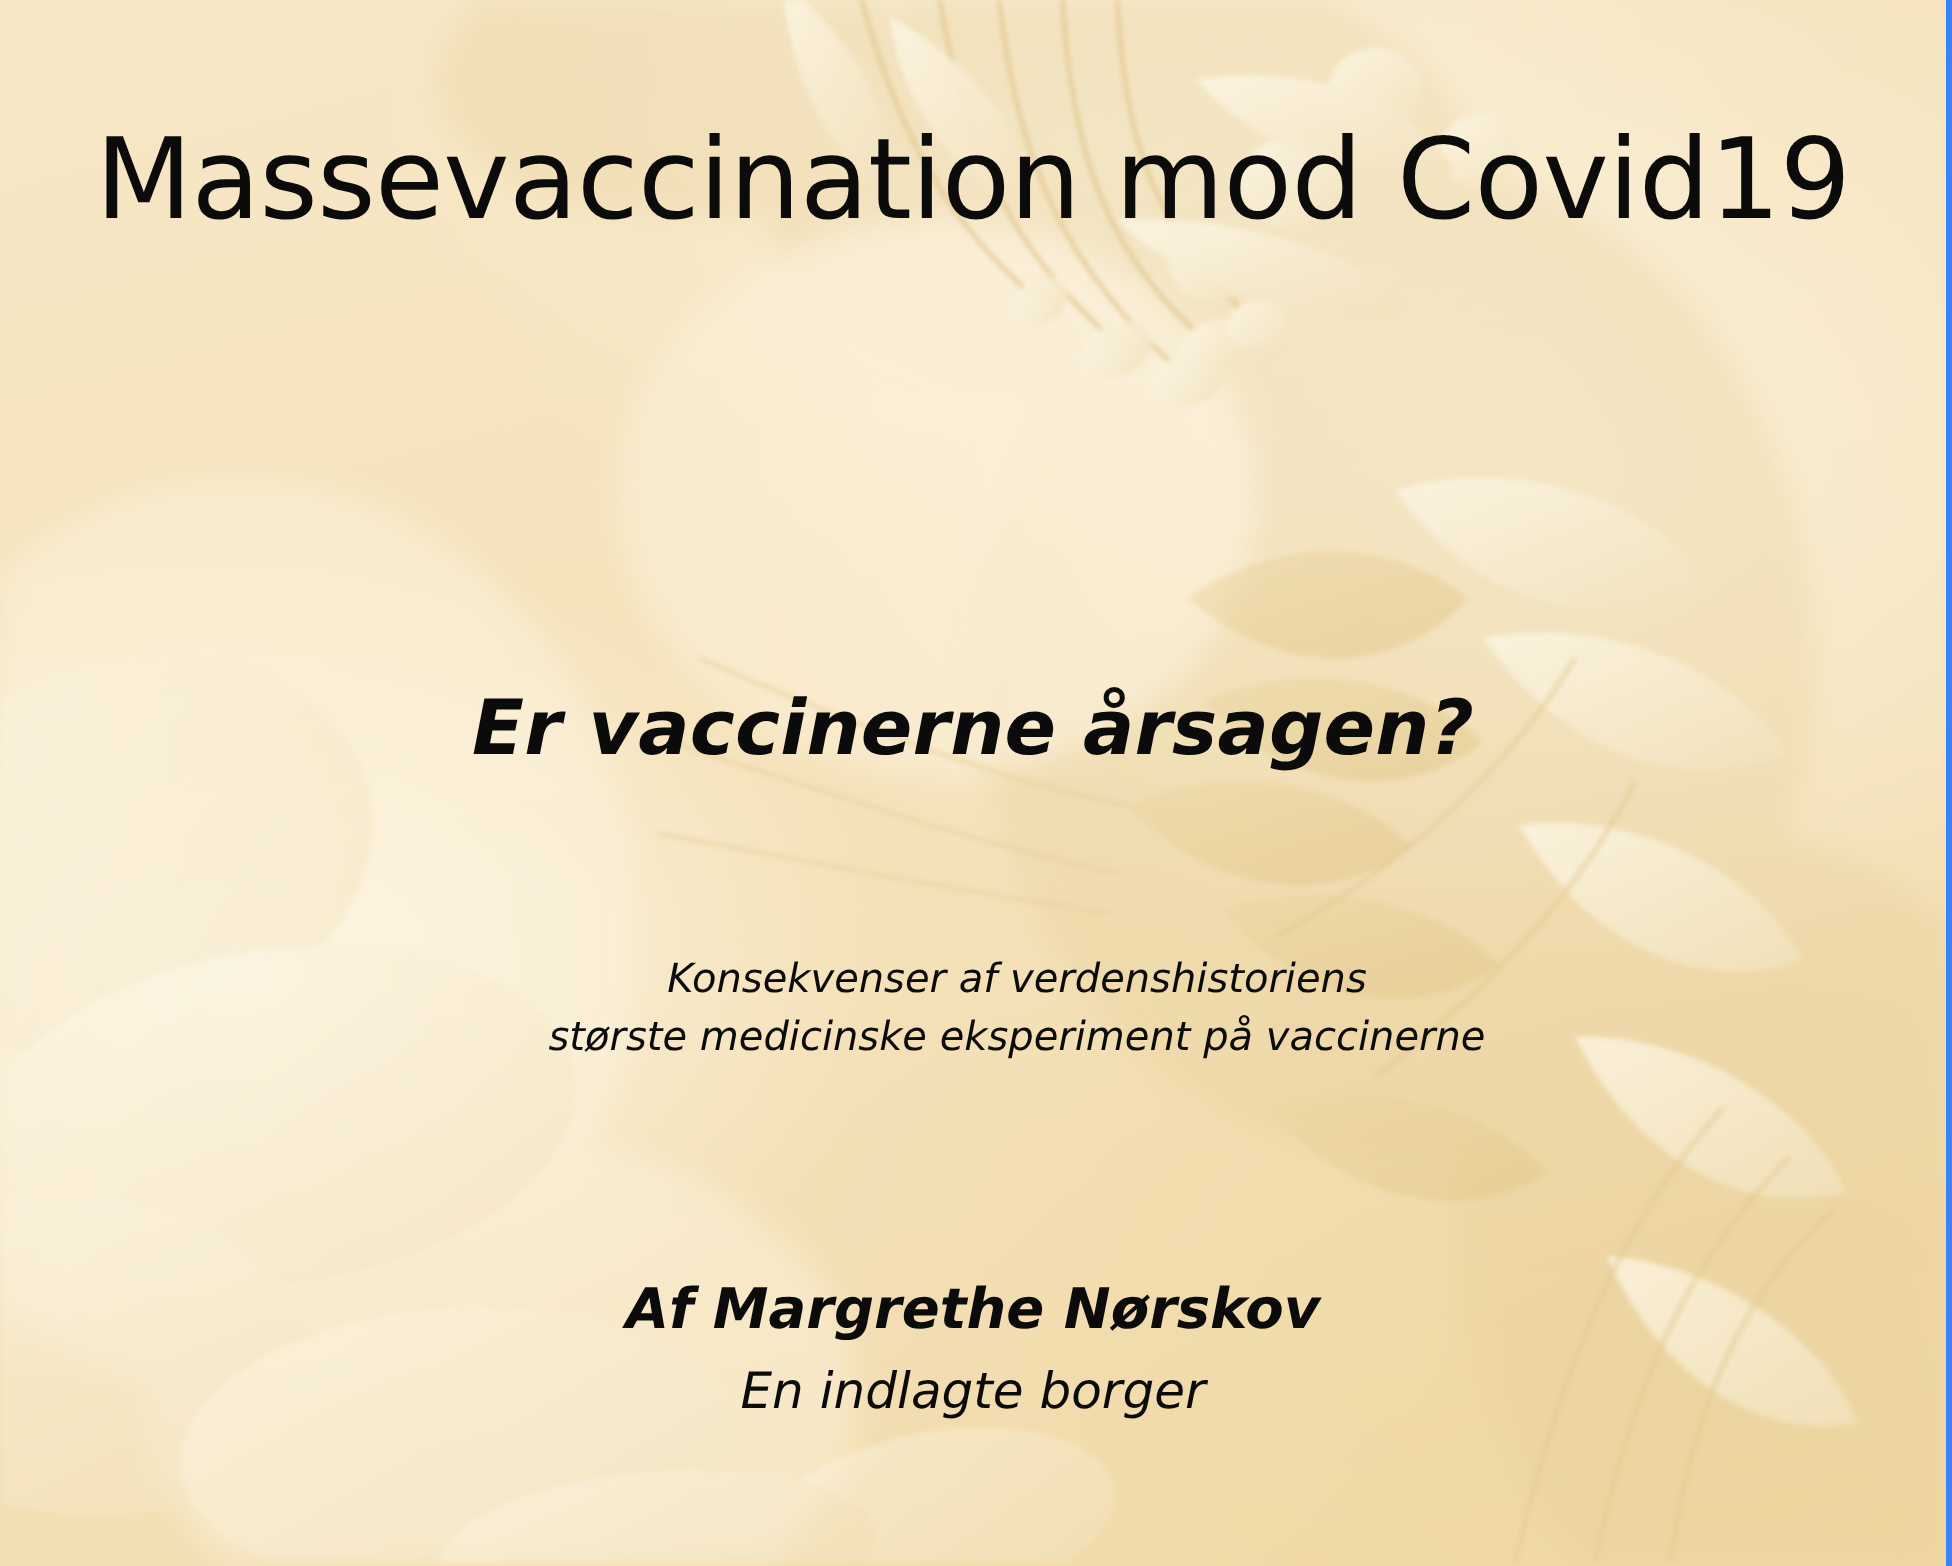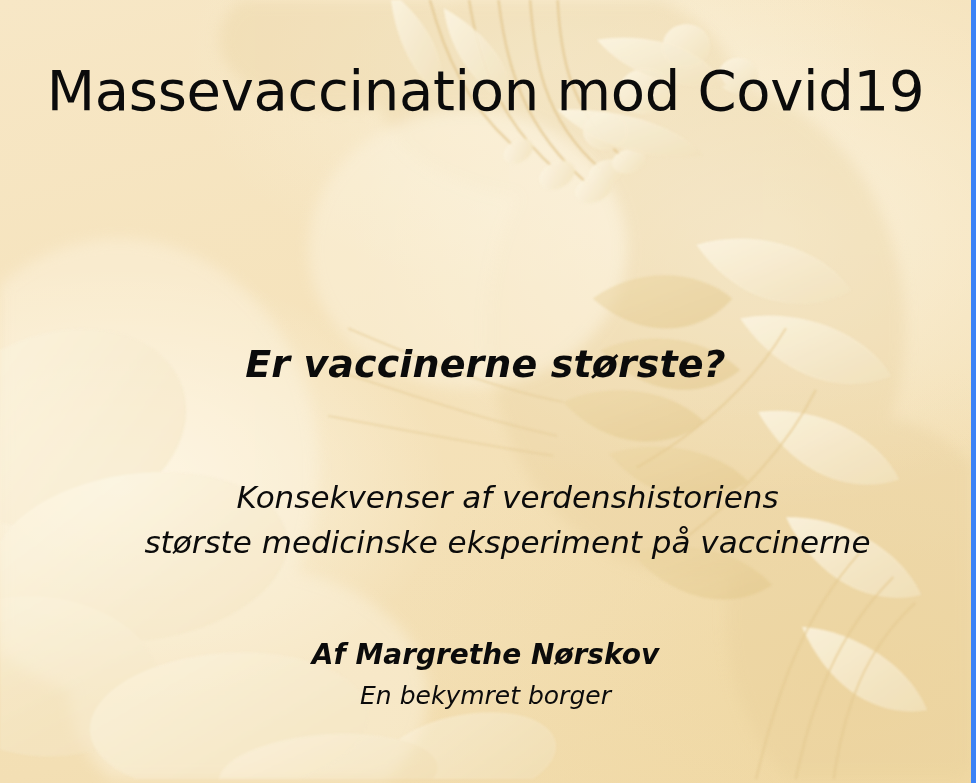--- a/index.html
+++ b/index.html
@@ -9,21 +9,21 @@
   }
 
   #slide {
     position: relative;
     width: 976px;
     height: 783px;
     overflow: hidden;
     background: #4d7c0f;
     font-family: "DejaVu Sans", sans-serif;
     box-sizing: border-box;
-    border-right: 5px solid #3b82f6;
+    border-right: 3px solid #3b82f6;
   }
 
   
   .bg-layer {
     position: absolute;
     inset: 0;
     pointer-events: none;
   }
 
   
@@ -80,21 +80,21 @@
     font-style: italic;
     letter-spacing: 0.1px;
     white-space: nowrap;
   }
 
   #lead {
     position: absolute;
     top: 475px;
     left: 0;
     right: 0;
-    font-size: 31px;
+    font-size: 20px;
     font-weight: 400;
     font-style: italic;
     line-height: 1.46;
     padding-left: 44px;
   }
   #lead .ln { display: block; white-space: nowrap; }
 
   #author {
     position: absolute;
     top: 638px;
@@ -215,25 +215,25 @@
       <ellipse cx="470" cy="762" rx="90" ry="44" transform="rotate(-10 470 762)"></ellipse>
       <ellipse cx="330" cy="778" rx="110" ry="40" transform="rotate(-4 330 778)"></ellipse>
     </g>
   </svg>
 
   <div id="content">
 
     <div id="title">Massevaccination mod Covid19</div>
 
 
-    <div id="question">Er vaccinerne største?</div>
+    <div id="question">Er vaccinerne årsagen?</div>
 
     <div id="lead">
       <span class="ln">Konsekvenser af verdenshistoriens</span>
       <span class="ln">største medicinske eksperiment på vaccinerne</span>
     </div>
 
     <div id="author">Af Margrethe Nørskov</div>
 
-    <div id="byline">En bekymret borger</div>
+    <div id="byline">En indlagte borger</div>
 
   </div>
 </div>
 
 </body></html>

